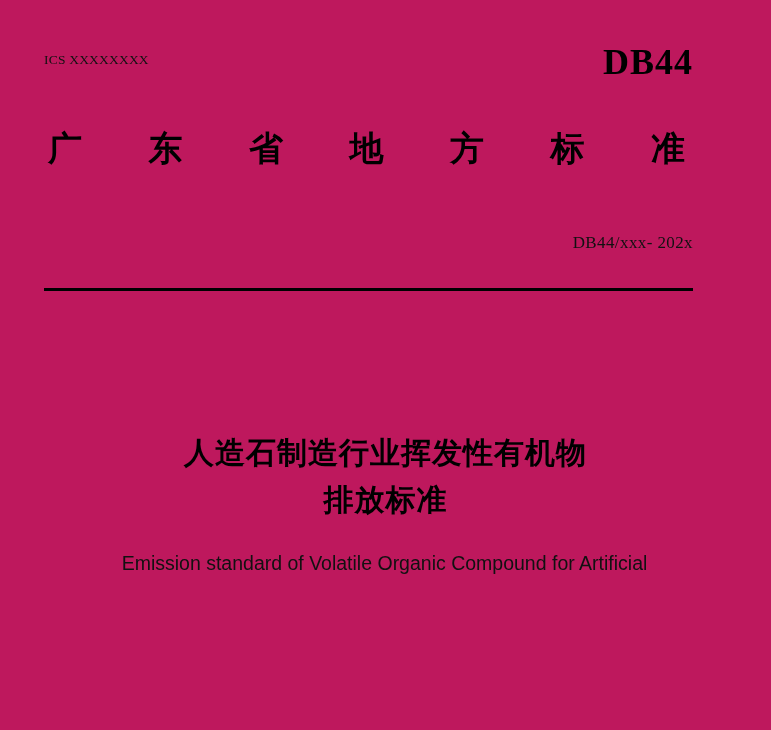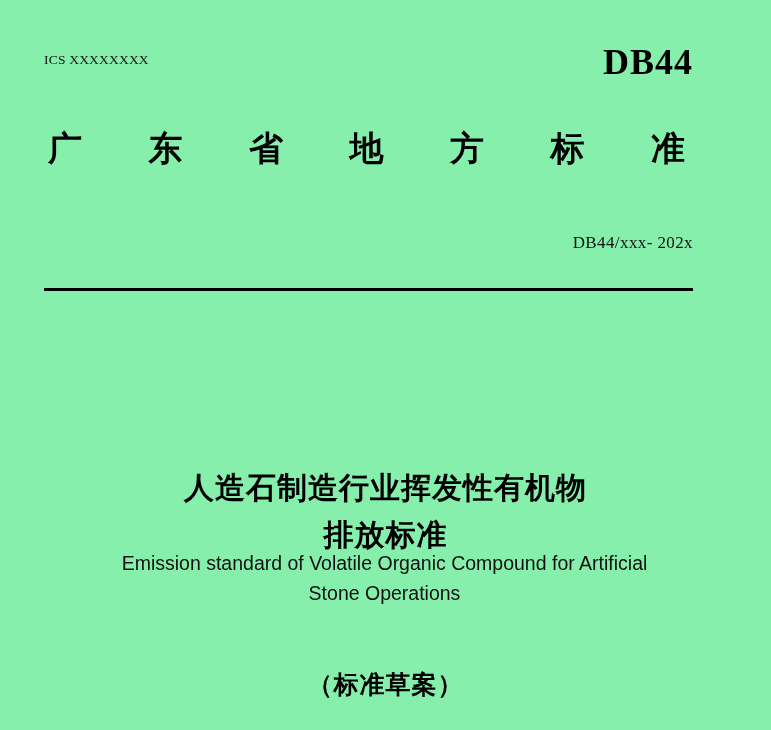--- a/index.html
+++ b/index.html
@@ -11,21 +11,21 @@
     width: 771px;
     height: 730px;
     font-family: "Liberation Serif", serif;
     color: #111111;
     overflow: hidden;
   }
   .page {
     position: relative;
     width: 771px;
     height: 730px;
-    background: #86efac;
+    background: #be185d;
     box-sizing: border-box;
   }
 
   
   .header-zone {
     position: absolute;
     left: 44px;
     top: 44px;
     right: 44px;
     height: 140px;
@@ -101,21 +101,20 @@
     left: 0;
     right: 0;
     top: 430px;
     text-align: center;
     font-family: Liberation Serif, serif;
     font-weight: bold;
     font-size: 30px;
     line-height: 1.55;
     color: #000;
     letter-spacing: 1px;
-    margin-top: 35px;
   }
   .main-title .line {
     display: block;
   }
 
   .main-title-en {
     position: absolute;
     left: 90px;
     right: 92px;
     top: 548px;
@@ -170,18 +169,16 @@
 
   <div class="rule"></div>
 
   <div class="main-title">
     <span class="line">人造石制造行业挥发性有机物</span>
     <span class="line">排放标准</span>
   </div>
 
   <div class="main-title-en">
     <span class="line">Emission standard of Volatile Organic Compound for Artificial</span>
-    <span class="line">Stone Operations</span>
   </div>
 
-  <div class="draft-note">（标准草案）</div>
 
 </div>
 
 </body></html>

